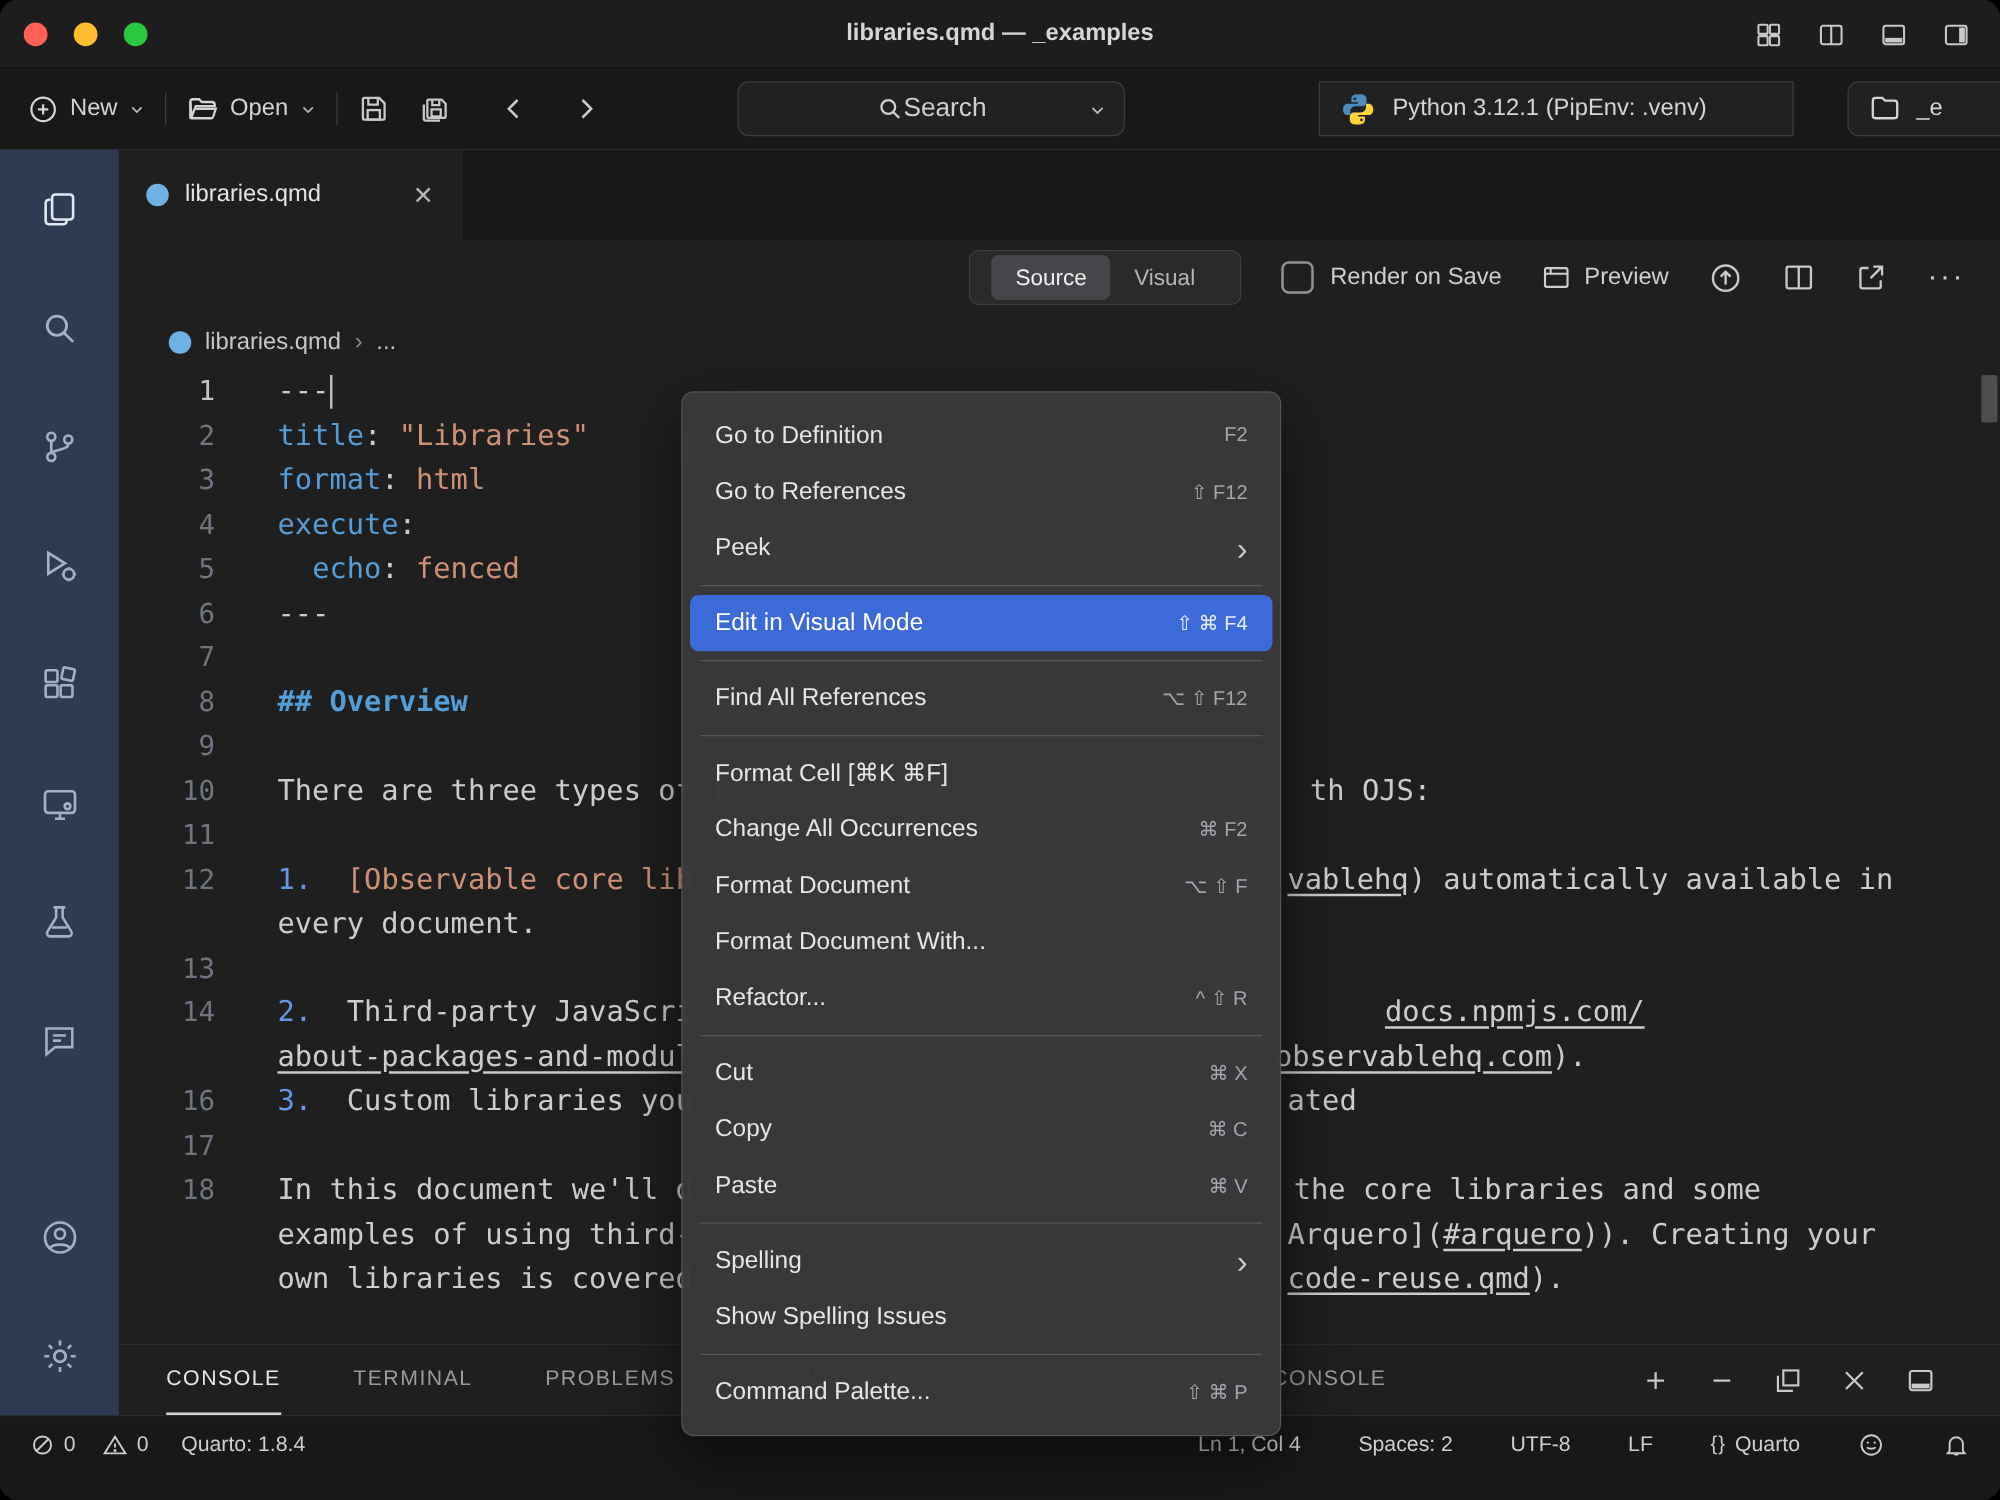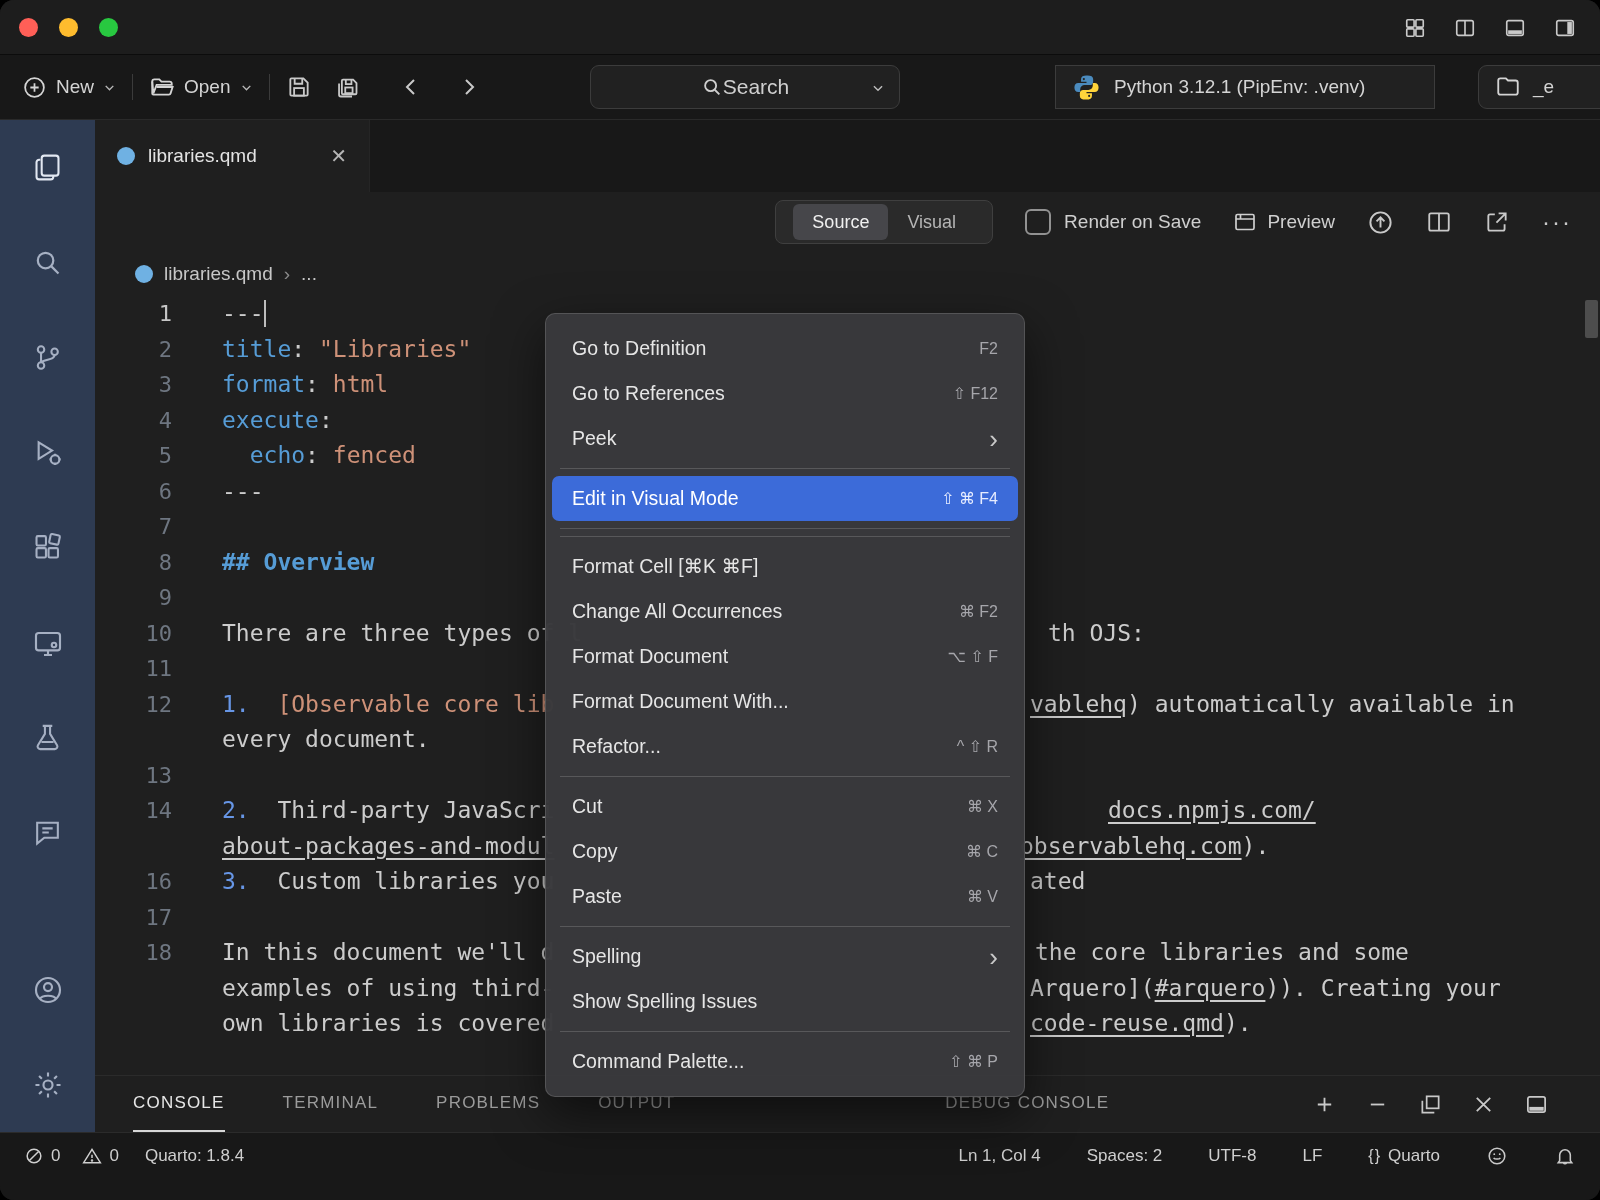--- a/index.html
+++ b/index.html
@@ -110,20 +110,21 @@
 <body>
 
 <div class="window">
 
   <div class="titlebar">
     <div class="traffic">
       <span class="tl red"></span>
       <span class="tl yellow"></span>
       <span class="tl green"></span>
     </div>
+    <div class="win-title">libraries.qmd — _examples</div>
     <div class="tb-actions">
       <span class="icon-btn">
         <svg width="22" height="22" viewBox="0 0 24 24" fill="none" stroke="currentColor" stroke-width="1.8">
             <rect x="3" y="3" width="8" height="8" rx="1"></rect>
             <rect x="13" y="3" width="8" height="8" rx="1"></rect>
             <rect x="3" y="13" width="8" height="8" rx="1"></rect>
             <rect x="13" y="13" width="8" height="8" rx="1"></rect>
           </svg>
       </span>
       <span class="icon-btn">
@@ -471,20 +472,24 @@
       <div class="mi">
         <span class="lbl">Peek</span>
         <span class="sub">›</span>
       </div>
       <div class="msep"></div>
       <div class="mi hl">
         <span class="lbl">Edit in Visual Mode</span>
         <span class="sc">⇧ ⌘ F4</span>
       </div>
       <div class="msep"></div>
+      <div class="mi">
+        <span class="lbl">Find All References</span>
+        <span class="sc">⌥ ⇧ F12</span>
+      </div>
       <div class="msep"></div>
       <div class="mi">
         <span class="lbl">Format Cell [⌘K ⌘F]</span>
       </div>
       <div class="mi">
         <span class="lbl">Change All Occurrences</span>
         <span class="sc">⌘ F2</span>
       </div>
       <div class="mi">
         <span class="lbl">Format Document</span>

